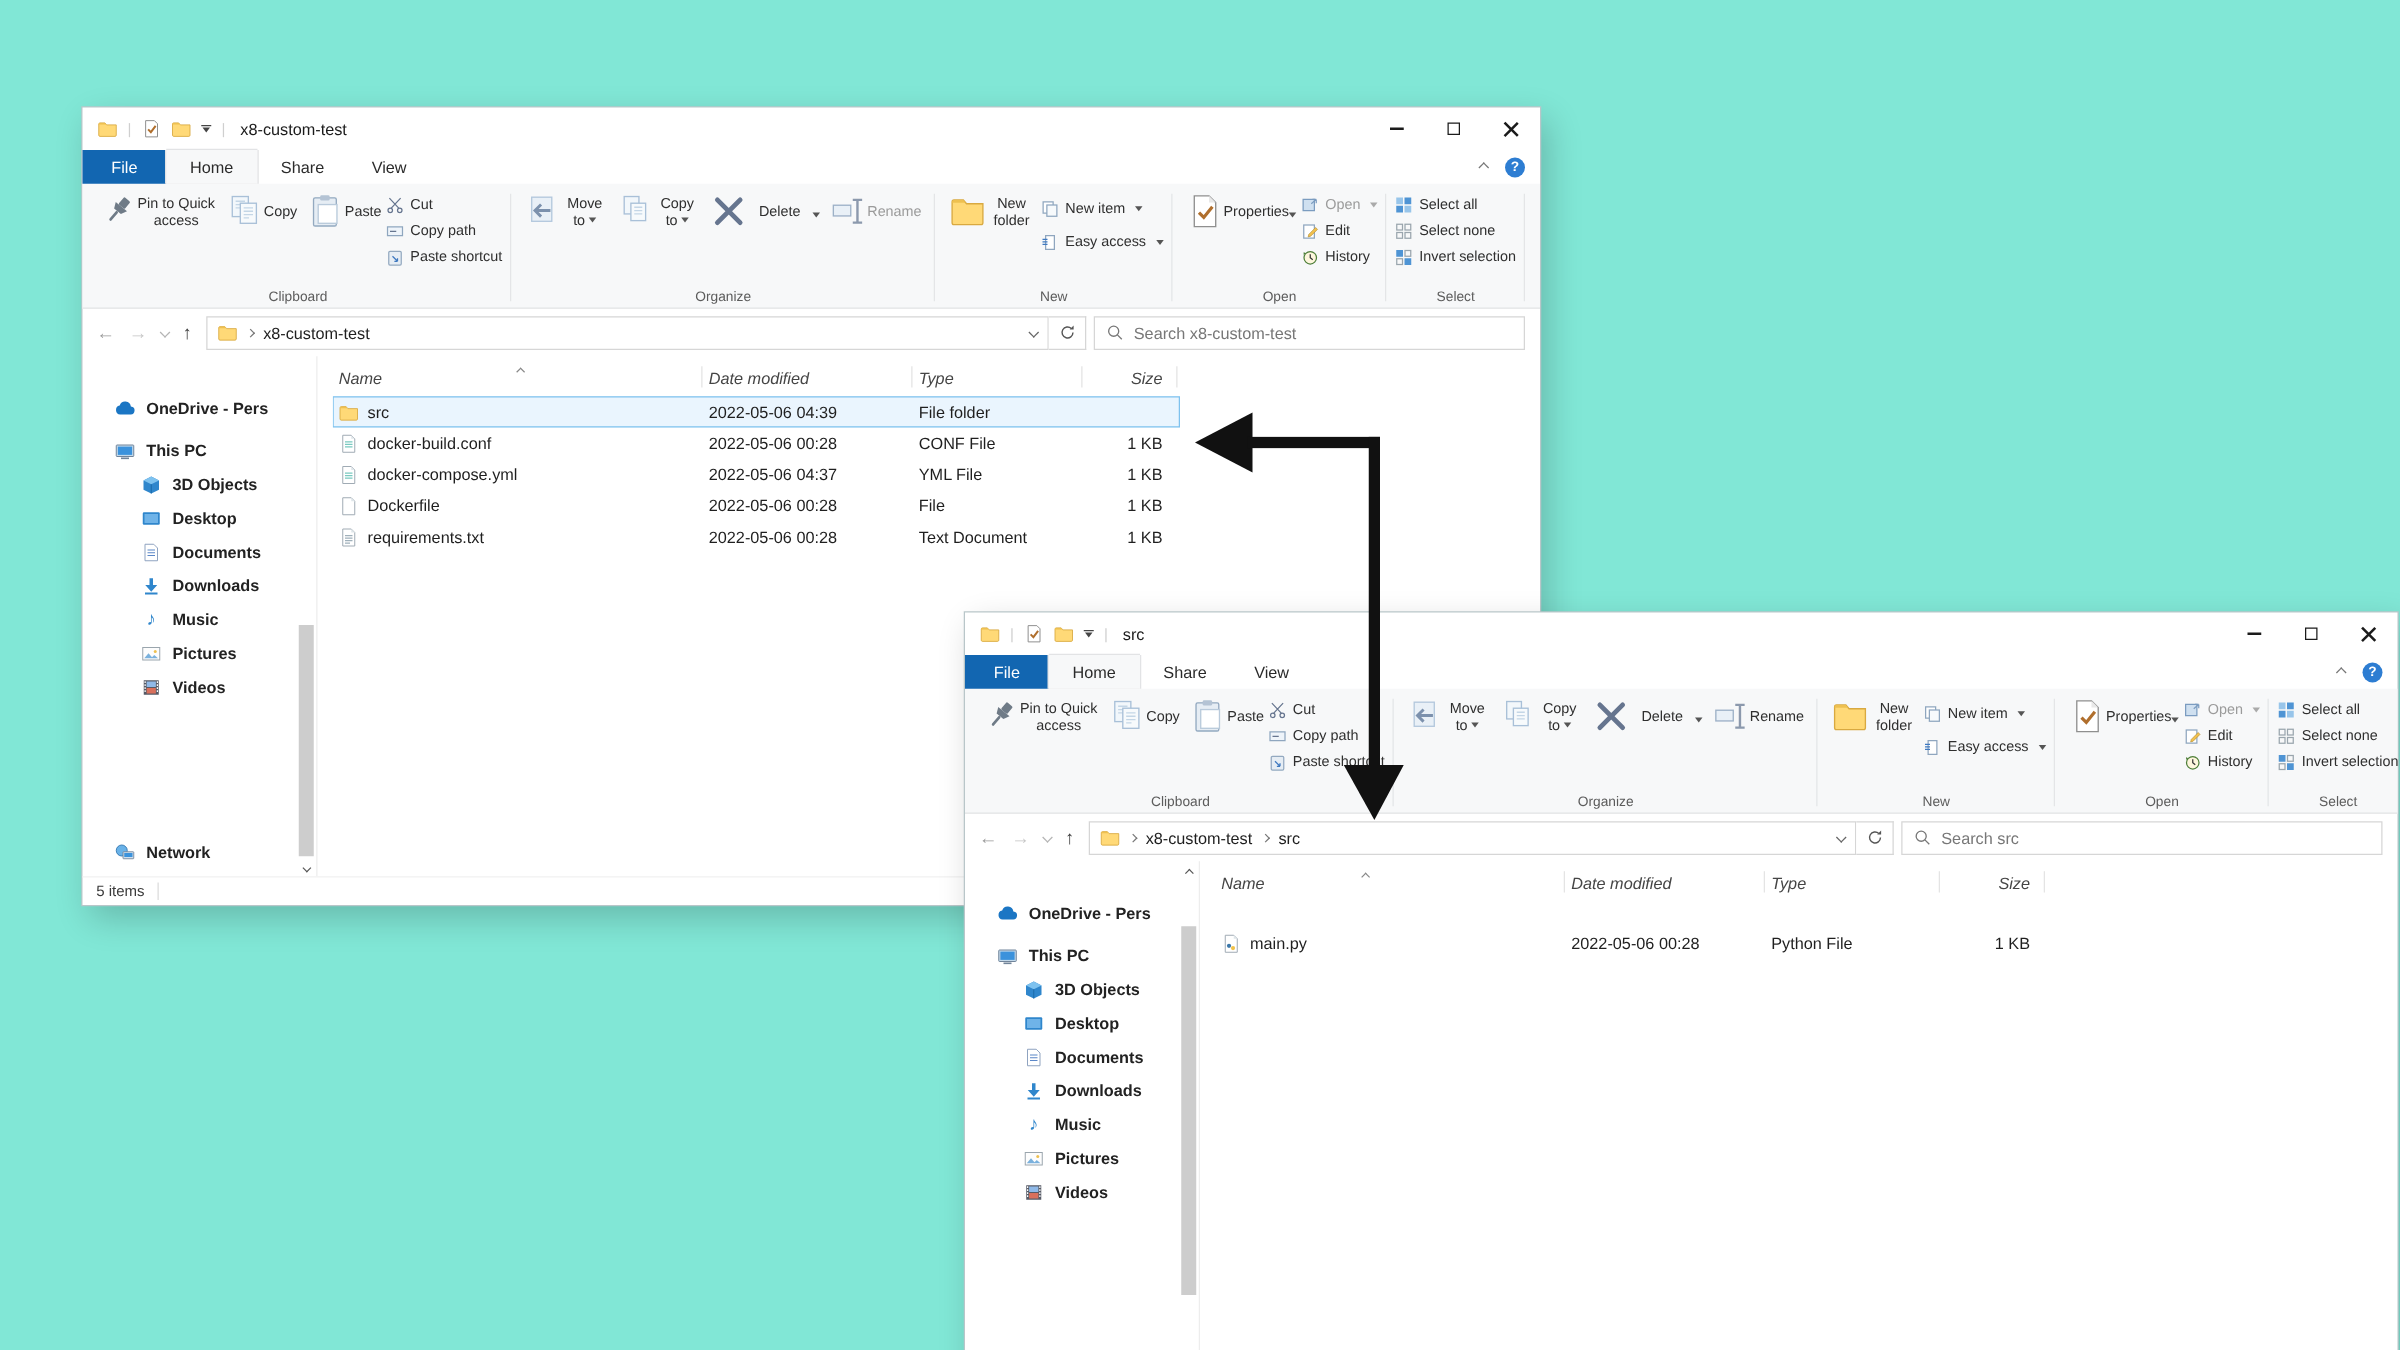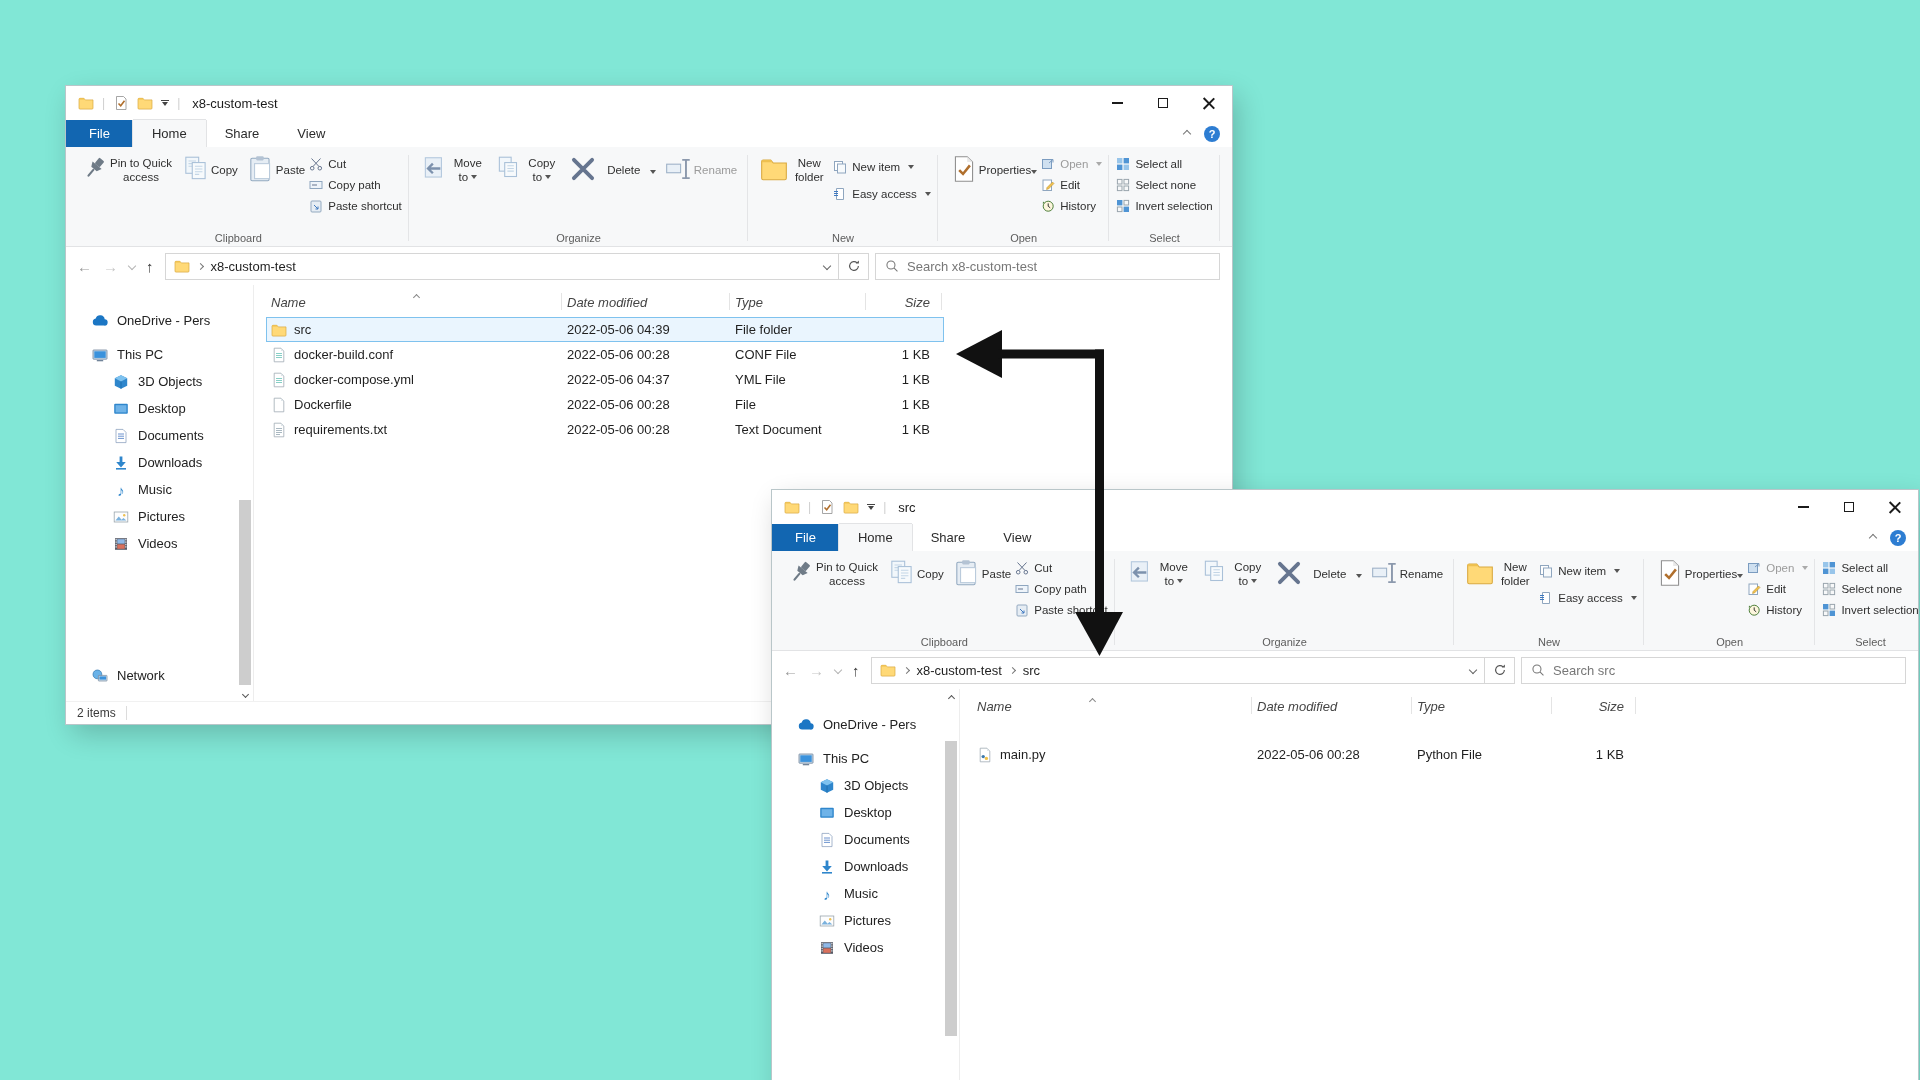--- a/index.html
+++ b/index.html
@@ -62,21 +62,21 @@
   .addrbox { flex:1; height:27px; border:1px solid #d6d6d6; display:flex; align-items:center; gap:8px; padding:0 8px; font-size:13px; color:#1f1f1f; background:#fff; }
   .addrbox .crumbchev { color:#777; }
   .addrbox .endchev { margin-left:auto; color:#666; }
   .refreshbox { width:30px; height:27px; border:1px solid #d6d6d6; border-left:none; display:flex; align-items:center; justify-content:center; background:#fff; }
   .searchbox { height:27px; border:1px solid #d6d6d6; display:flex; align-items:center; gap:8px; padding:0 9px; font-size:13px; color:#777; background:#fff; }
   .w1 .searchbox { width:345px; } .w2 .searchbox { width:385px; }
 
   
   .content { flex:1; min-height:0; display:flex; }
   .sidebar { width:172px; flex-shrink:0; padding-top:28px; font-size:13px; display:flex; flex-direction:column; overflow:hidden; }
-  .sitem { height:27px; display:flex; align-items:flex-start; gap:9px; padding-left:26px; white-space:nowrap; flex-shrink:0; }
+  .sitem { height:27px; display:flex; align-items:center; gap:9px; padding-left:26px; white-space:nowrap; flex-shrink:0;font-weight:bold; }
   .sitem.child { padding-left:47px; }
   .sitem.gapafter { margin-bottom:7px; }
   .sitem.bottom { margin-top:auto; margin-bottom:6px; }
   .musicnote { color:#2f86cc; font-size:15px; width:16px; text-align:center; }
   .sscroll { width:15px; flex-shrink:0; position:relative; }
   .sthumb { position:absolute; left:1px; width:12px; background:#cdcdcd; }
   .sarrow { position:absolute; left:1px; width:12px; height:14px; display:flex; align-items:center; justify-content:center; color:#555; }
   .filearea { flex:1; min-width:0; border-left:1px solid #ededed; padding:2px 0 0 12px; position:relative; }
   .fheader { display:flex; height:30px; align-items:center; font-size:13px; color:#454545;font-style:italic; }
   .fh { position:relative; height:100%; display:flex; align-items:center; padding-left:5px; }
@@ -535,21 +535,21 @@
           <span>requirements.txt</span>
         </span>
         <span class="cell c-date">2022-05-06 00:28</span>
         <span class="cell c-type">Text Document</span>
         <span class="cell c-size">1 KB</span>
       </div>
     </div>
   </div>
 
   <div class="statusbar">
-    <span>2 items</span>
+    <span>5 items</span>
     <span class="vsep"></span>
   </div>
 </div>
 
 <div class="window w2">
   <div class="titlebar">
     <span class="qat">
       <svg class="i16" viewBox="0 0 16 16">
           <path d="M1 4.2c0-.5.4-.9.9-.9h4l1.4 1.6H15v8.3c0 .5-.4.9-.9.9H1.9c-.5 0-.9-.4-.9-.9z" fill="#ffd977" stroke="#d9a940" stroke-width=".7"></path>
           <path d="M1 4.2c0-.5.4-.9.9-.9h4l1 1.2H1z" fill="#eec050"></path>

